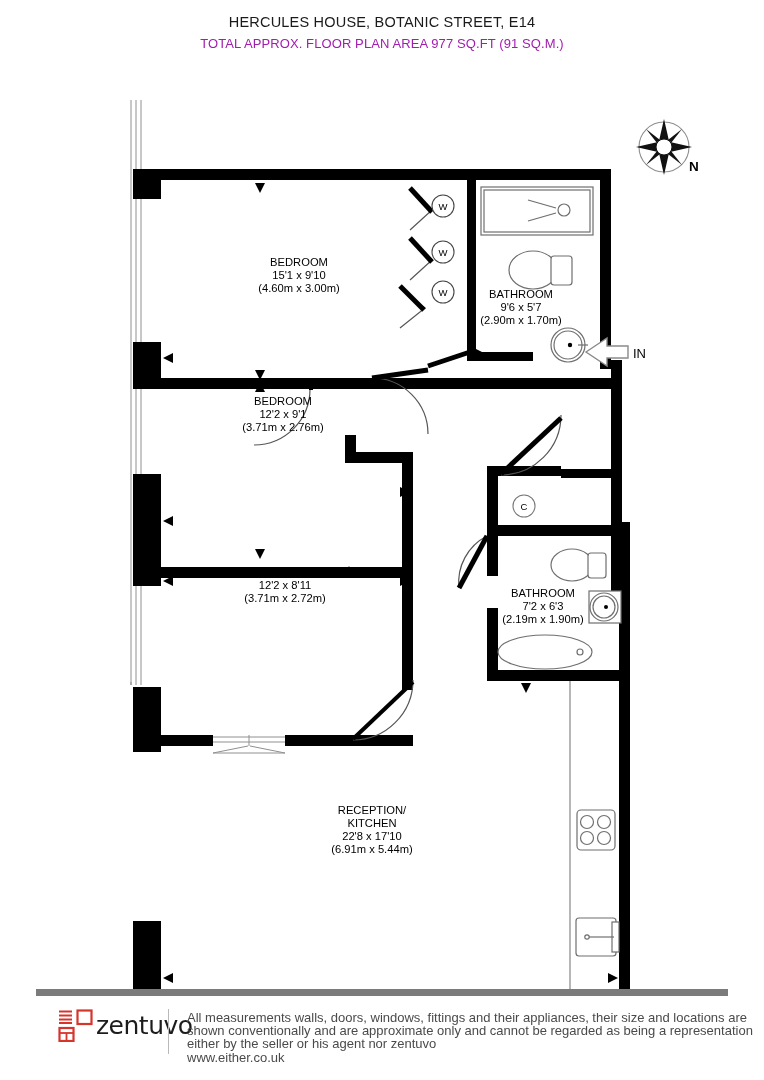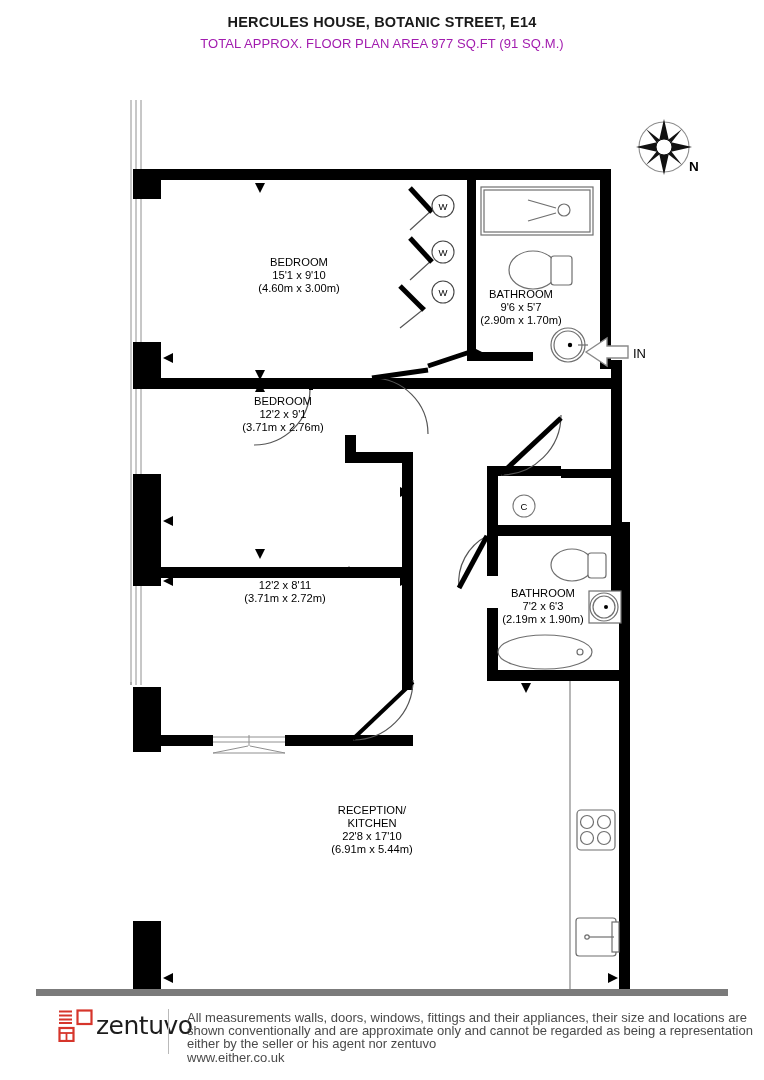--- a/index.html
+++ b/index.html
@@ -10,21 +10,21 @@
     position:relative;
     overflow:hidden;
   }
   .header{
     width:100%;
     text-align:center;
     padding-top:14px;
   }
   .title{
     font-size:14.5px;
-    font-weight:bold;
+    font-weight:normal;
     letter-spacing:0.2px;
     margin:0 0 6px 0;
     color:#1a1a1a;
   }
   .subtitle{
     font-size:13px;
     font-weight:normal;
     letter-spacing:0.1px;
     margin:0;
     color:#a21caf;

